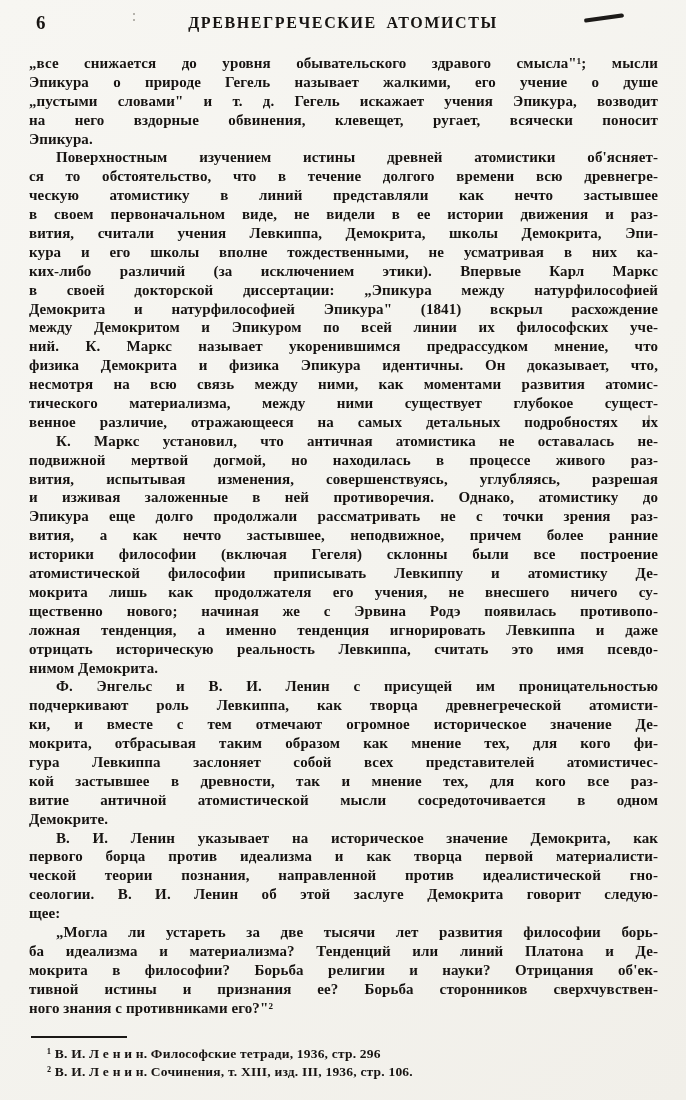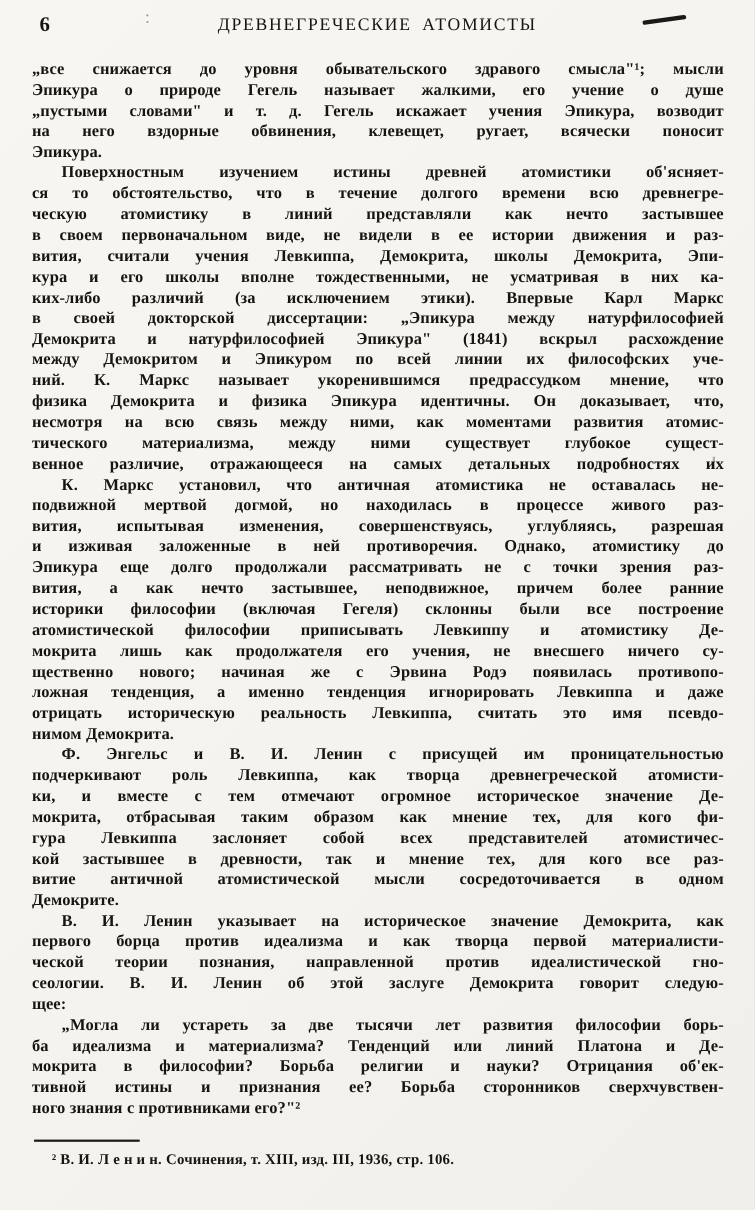--- a/index.html
+++ b/index.html
@@ -14,21 +14,21 @@
     color:#171412;
   }
   
   .running-head { position:absolute; top:10px; left:0; width:100%; height:26px; }
   .page-number {
     position:absolute; left:36px; top:2px;
     font-size:19px; font-weight:bold;
   }
   .running-title {
     position:absolute; left:0; top:4px; width:100%;
-    text-align:center; font-size:16px; font-weight:normal;
+    text-align:center; font-size:16px; font-weight:bold;
     letter-spacing:1.6px;
     word-spacing:4px;
   }
   
   .pencil-mark {
     position:absolute; left:584px; top:16px;
     width:40px; height:3.5px;
     background:#1c1a18;
     border-radius:2px 3px 2px 2px;
     transform:rotate(-8deg);
@@ -145,17 +145,18 @@
         <div class="ln">ба идеализма и материализма? Тенденций или линий Платона и Де-</div>
         <div class="ln">мокрита в философии? Борьба религии и науки? Отрицания об'ек-</div>
         <div class="ln">тивной истины и признания ее? Борьба сторонников сверхчувствен-</div>
         <div class="ln last">ного знания с противниками его?"²</div>
       </div>
     </div>
 
   <div class="footnote-block">
     <div class="footnote-rule"></div>
     <div>
+        <div class="footnote">¹ В. И.  Л е н и н.  Философские тетради, 1936, стр. 296</div>
         <div class="footnote">² В. И.  Л е н и н.  Сочинения, т. XIII, изд. III, 1936, стр. 106.</div>
       </div>
   </div>
 
 </div>
 
 </body></html>

